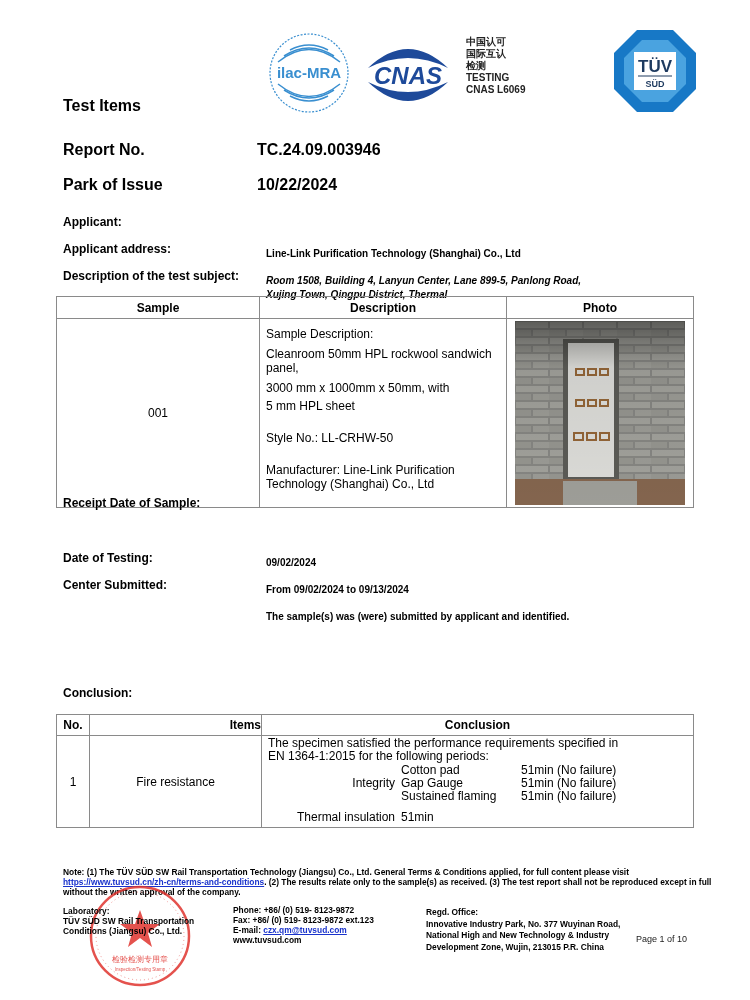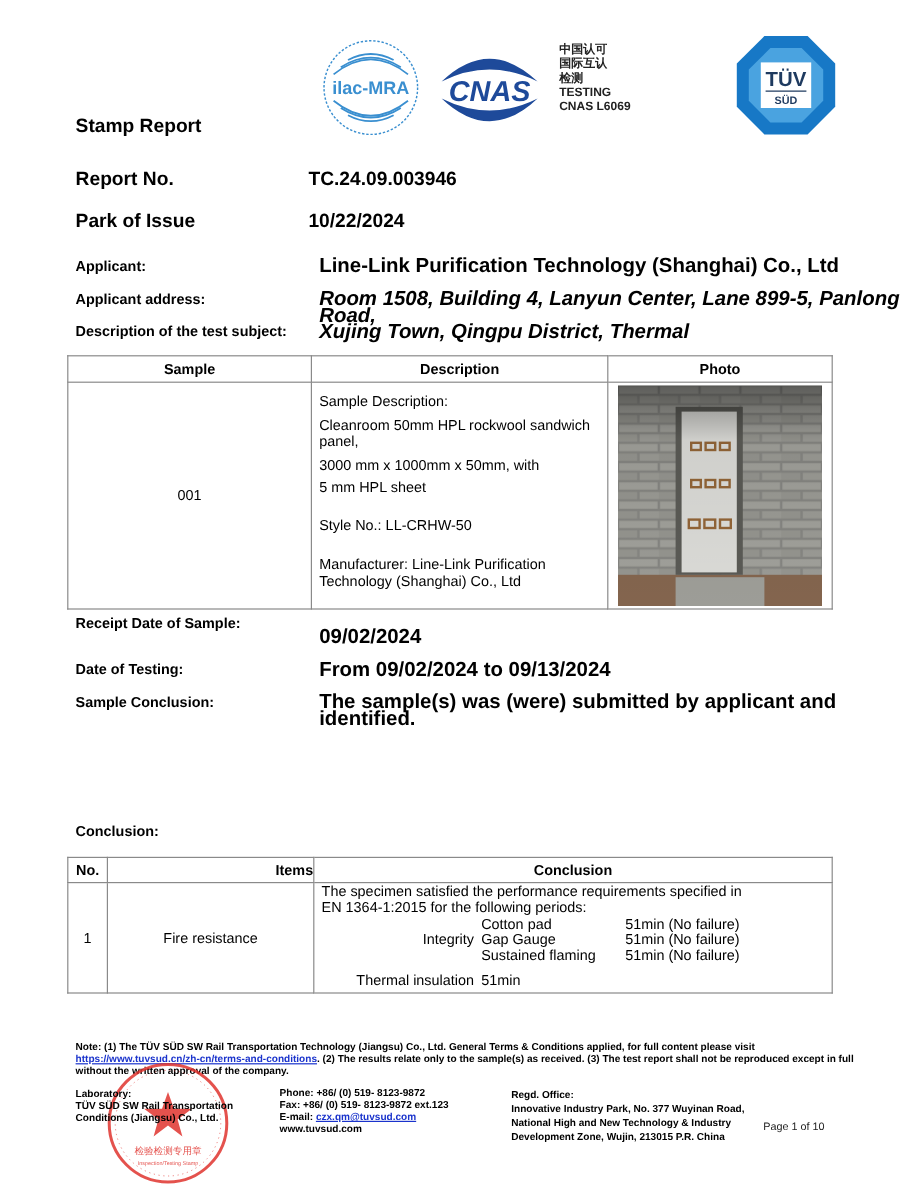--- a/index.html
+++ b/index.html
@@ -9,21 +9,21 @@
 
   
   .ilac { left:268px; top:32px; width:82px; height:82px; }
   .cnas { left:360px; top:38px; width:96px; height:72px; }
   .cnas-text { left:466px; top:36px; font-size:10px; line-height:12px; font-weight:bold; color:#222; }
   .tuv { left:612px; top:28px; width:86px; height:86px; }
 
   .doc-title { left:63px; top:97px; font-size:16px; font-weight:bold; }
   .big-label { font-size:16px; font-weight:bold; }
   .lbl { font-size:12px; font-weight:bold; }
-  .val { font-size:17px; font-weight:bold; line-height:14px; }
+  .val { font-size:10px; font-weight:bold; line-height:14px;margin-top:32px; }
 
   table.grid { border-collapse:collapse; position:absolute; }
   table.grid td, table.grid th { border:1px solid #8a8a8a; font-size:12px; }
   table.grid th { font-weight:bold; height:21px; padding:0; }
 
   .desc-cell { vertical-align:top; padding:8px 6px 4px 6px; font-size:12px; line-height:14px; }
   .desc-cell p { margin:0 0 6px 0; }
 
   .photo-wrap { width:170px; height:184px; margin:0 auto; position:relative; overflow:hidden; }
 
@@ -69,21 +69,21 @@
   <svg width="86" height="86" viewBox="0 0 86 86">
     <polygon points="25,2 61,2 84,25 84,61 61,84 25,84 2,61 2,25" fill="#1778c6"></polygon>
     <polygon points="30,12 56,12 74,30 74,56 56,74 30,74 12,56 12,30" fill="#4aa3e0"></polygon>
     <rect x="22" y="24" width="42" height="38" fill="#ffffff"></rect>
     <text x="43" y="44" text-anchor="middle" font-family="Liberation Sans, sans-serif" font-weight="bold" font-size="17" fill="#1e3a5f">TÜV</text>
     <line x1="26" y1="48" x2="60" y2="48" stroke="#1e3a5f" stroke-width="1"></line>
     <text x="43" y="59" text-anchor="middle" font-family="Liberation Sans, sans-serif" font-weight="bold" font-size="9" fill="#1e3a5f">SÜD</text>
   </svg>
 </div>
 
-<div class="abs doc-title">Stamp Report</div>
+<div class="abs doc-title">Test Items</div>
 
 <div class="abs big-label" style="left:63px; top:141px;text-align:right;">Report No.</div>
 <div class="abs big-label" style="left:257px; top:141px;">TC.24.09.003946</div>
 <div class="abs big-label" style="left:63px; top:176px;">Park of Issue</div>
 <div class="abs big-label" style="left:257px; top:176px;">10/22/2024</div>
 
 <div class="abs lbl" style="left:63px; top:215px;">Applicant:</div>
 <div class="abs val" style="left:266px; top:215px;">Line-Link Purification Technology (Shanghai) Co., Ltd</div>
 <div class="abs lbl" style="left:63px; top:242px;">Applicant address:</div>
 <div class="abs val" style="left:266px; top:242px;font-style:italic;">
@@ -153,25 +153,25 @@
                 <rect x="86" y="113" width="7" height="5"></rect>
           </g>
           <rect width="170" height="184" fill="url(#shade)"></rect>
         </svg>
       </div>
     </td>
   </tr>
 </tbody>
   </table>
 
-<div class="abs lbl" style="left:63px; top:512px;">Receipt Date of Sample:</div>
+<div class="abs lbl" style="left:63px; top:496px;">Receipt Date of Sample:</div>
 <div class="abs val" style="left:266px; top:524px;">09/02/2024</div>
 <div class="abs lbl" style="left:63px; top:551px;">Date of Testing:</div>
 <div class="abs val" style="left:266px; top:551px;">From 09/02/2024 to 09/13/2024</div>
-<div class="abs lbl" style="left:63px; top:578px;">Sample Conclusion:</div>
+<div class="abs lbl" style="left:63px; top:578px;">Center Submitted:</div>
 <div class="abs val" style="left:266px; top:578px;">The sample(s) was (were) submitted by applicant and identified.</div>
 
 <div class="abs lbl" style="left:63px; top:686px;">Conclusion:</div>
 
 <table class="grid" style="left:56px; top:714px; width:638px;">
   <tbody>
       <tr>
     <th style="width:32px; height:20px;">No.</th>
     <th style="width:171px; height:20px;text-align:right;">Items</th>
     <th style="height:20px;">Conclusion</th>

